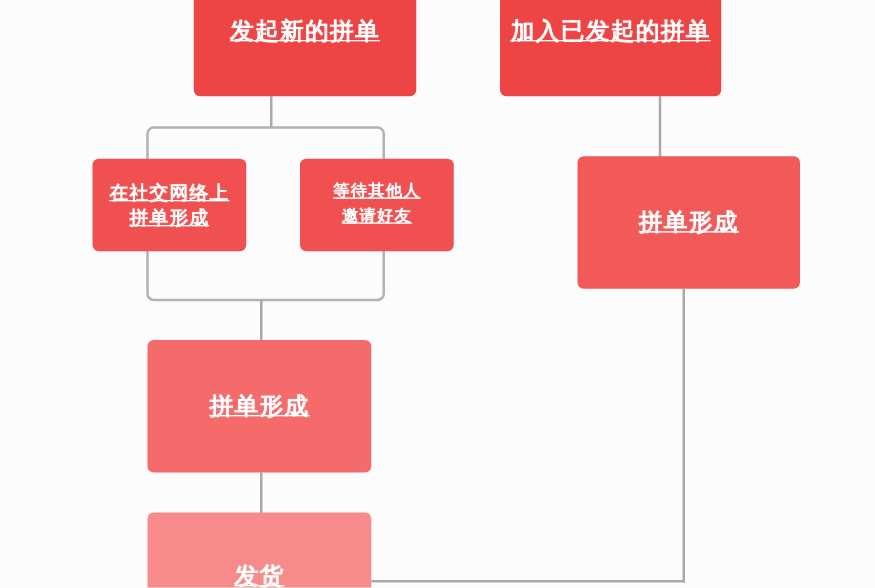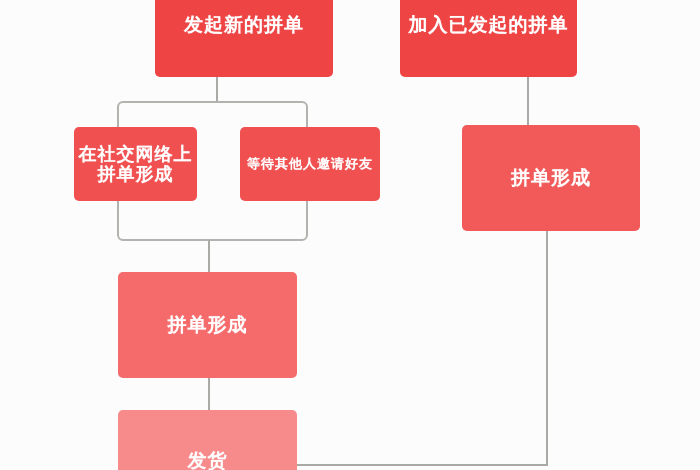--- a/index.html
+++ b/index.html
@@ -13,21 +13,21 @@
     .node {
       position: absolute;
       border-radius: 5px;
       color: #fff;
       font-weight: bold;
       display: flex; align-items: center; justify-content: center;
       text-align: center;
       box-sizing: border-box;
       letter-spacing: 1px;
     }
-    .node span { display: block; }
+    .node span { display: block; text-decoration: underline; }
     .line { position: absolute; background: #a9a9a6; }
     .bracket {
       position: absolute;
       border: 2px solid #b2b2ae;
       border-radius: 6px;
       box-sizing: border-box;
     }
     .lbl { text-shadow: 0 0 1px rgba(255,255,255,0.4); }
   </style>
 </head>
@@ -44,26 +44,26 @@
   <div class="line" style="left:297px; top:464px; width:251px; height:2px;"></div>
 
   <div class="node" style="left:155px; top:-6px; width:178px; height:83px; background:#ee4444; font-size:19px; padding-bottom:22px;">
     <span class="lbl">发起新的拼单</span>
   </div>
 
   <div class="node" style="left:400px; top:-6px; width:177px; height:83px; background:#ee4444; font-size:19px; padding-bottom:22px;">
     <span class="lbl">加入已发起的拼单</span>
   </div>
 
-  <div class="node" style="left:74px; top:127px; width:123px; height:74px; background:#f05050; font-size:18px; flex-direction:column; line-height:20px;">
+  <div class="node" style="left:74px; top:127px; width:123px; height:74px; background:#f05050; font-size:15px; flex-direction:column; line-height:20px;">
     <span class="lbl">在社交网络上</span>
     <span class="lbl">拼单形成</span>
   </div>
 
-  <div class="node" style="left:240px; top:127px; width:140px; height:74px; background:#f05050; font-size:13px; flex-direction:row; line-height:20px;">
+  <div class="node" style="left:240px; top:127px; width:123px; height:74px; background:#f05050; font-size:13px; flex-direction:column; line-height:20px;">
     <span class="lbl">等待其他人</span>
     <span class="lbl">邀请好友</span>
   </div>
 
   <div class="node" style="left:462px; top:125px; width:178px; height:106px; background:#f25a5a; font-size:19px;">
     <span class="lbl">拼单形成</span>
   </div>
 
   <div class="node" style="left:118px; top:272px; width:179px; height:106px; background:#f56b6b; font-size:19px;">
     <span class="lbl">拼单形成</span>

